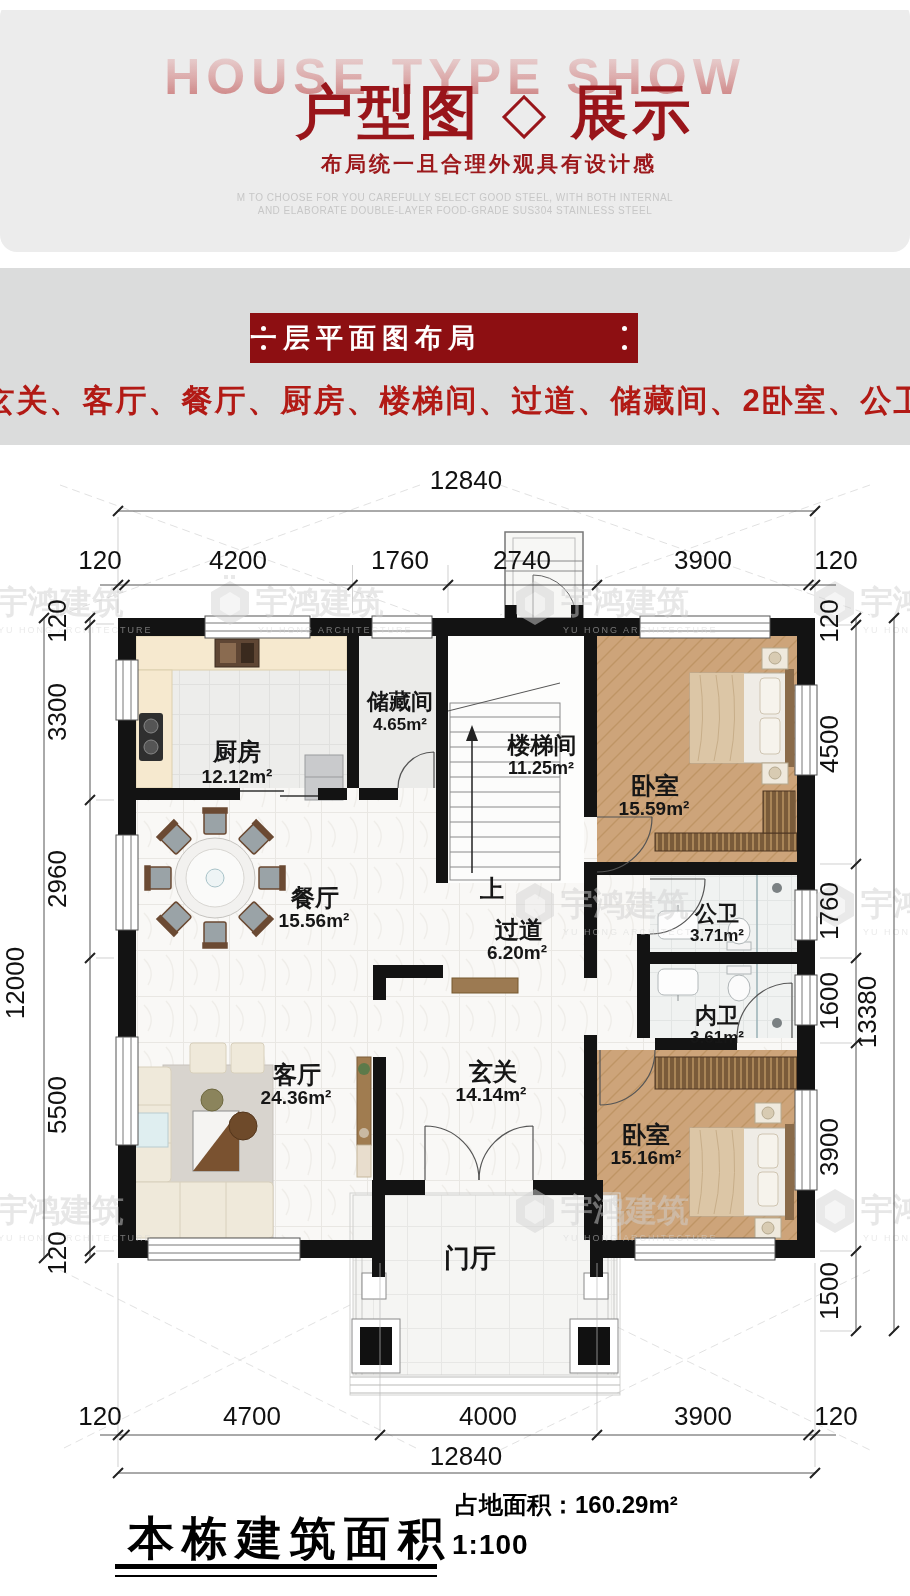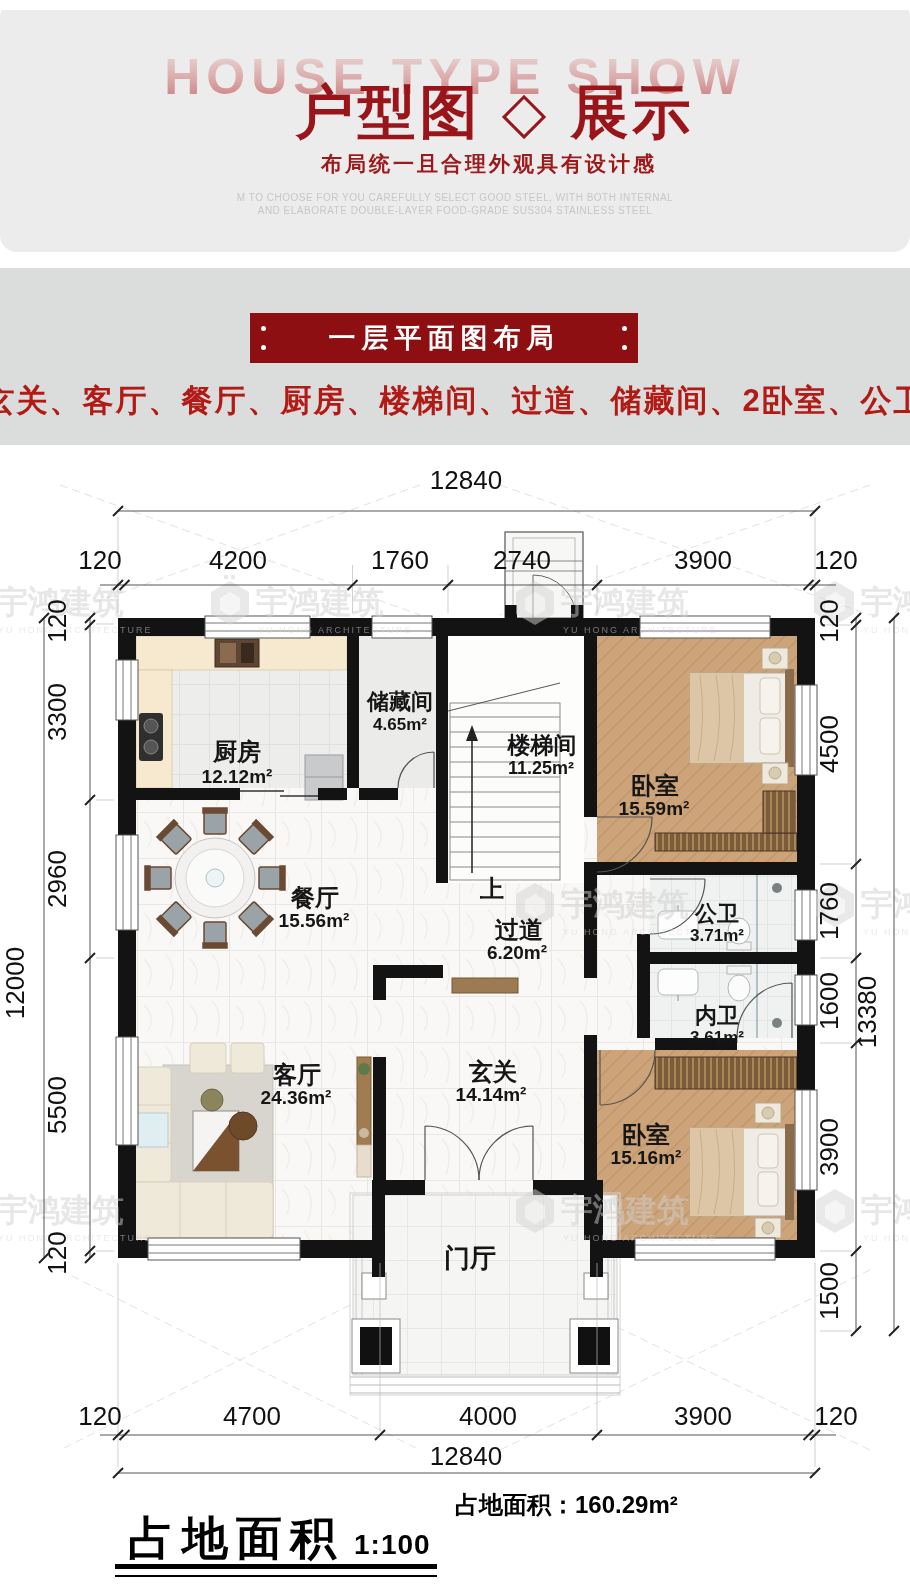--- a/index.html
+++ b/index.html
@@ -14,34 +14,34 @@
             -webkit-background-clip:text;background-clip:text;color:transparent;}
   .cn-title{position:absolute;left:0;top:74px;width:910px;text-align:center;
             font-size:58px;font-weight:900;color:#99151a;letter-spacing:4px;margin-left:40px;}
   .subtitle{position:absolute;left:0;top:150px;width:910px;text-align:center;
             font-size:21px;font-weight:700;color:#9c191c;letter-spacing:3px;margin-left:34px;}
   .desc{position:absolute;left:0;top:192px;width:910px;text-align:center;
         font-size:10px;line-height:12.5px;color:#c7c7c7;letter-spacing:.5px;}
   
   .band{position:absolute;left:0;top:268px;width:910px;height:177px;background:#dbdcdc;}
   .banner{position:absolute;left:250px;top:45px;width:388px;height:50px;background:#8d0f12;
-          display:flex;align-items:center;justify-content:center;
+          display:flex;align-items:center;
           color:#fff;font-size:27px;font-weight:700;letter-spacing:6px;}
   .banner .dot{position:absolute;width:5px;height:5px;border-radius:50%;background:#fff;}
   .banner .d1{left:11px;top:13px}.banner .d2{left:11px;bottom:13px}
   .banner .d3{right:11px;top:13px}.banner .d4{right:11px;bottom:13px}
   .roomline-wrap{position:absolute;left:0;top:110px;width:910px;height:46px;overflow:hidden;
                  display:flex;justify-content:center;}
   .roomline{white-space:nowrap;font-size:31px;font-weight:800;color:#b21a15;letter-spacing:2px;line-height:46px;}
   
   .plan{position:absolute;left:0;top:445px;width:910px;height:1035px;background:#fff;}
   
   .footer{position:absolute;left:0;top:1480px;width:910px;height:116px;background:#fff;}
   .plan-title{position:absolute;left:128px;top:28px;font-size:46px;font-weight:800;color:#000;letter-spacing:8px;}
-  .plan-scale{font-size:28px;font-weight:600;letter-spacing:1px;margin-left:10px;}
+  .plan-scale{font-size:28px;font-weight:600;letter-spacing:1px;}
   .rule1{position:absolute;left:115px;top:84px;width:322px;height:5px;background:#000;}
   .rule2{position:absolute;left:115px;top:95px;width:322px;height:2px;background:#000;}
   .stats{position:absolute;left:455px;top:6px;font-size:24px;font-weight:600;color:#000;line-height:38px;}
   svg text{font-family:"Liberation Sans","DejaVu Sans",sans-serif;}
   .dimtxt{font-size:26px;fill:#111;}
   .rname{font-weight:bold;fill:#161616;}
 </style>
 </head>
 <body>
 
@@ -540,21 +540,21 @@
         <path d="M894 173 V886" stroke="#555"></path>
         <path d="M889 178 L899 168 M889 891 L899 881" stroke="#222" stroke-width="2"></path>
         <text x="876" y="567" class="dimtxt" text-anchor="middle" transform="rotate(-90 876 567)">13380</text>
       </g>
     </g>
   </svg>
   </div>
 
   <div class="footer">
     <div class="plan-title">
-      <span>占地面积</span><span class="plan-scale">1:100</span>
+      <span>本栋建筑面积</span><span class="plan-scale">1:100</span>
     </div>
     <div class="rule1"></div>
     <div class="rule2"></div>
     <div class="stats">
       <div>占地面积：160.29m²</div>
     </div>
   </div>
 
 </div>
 

